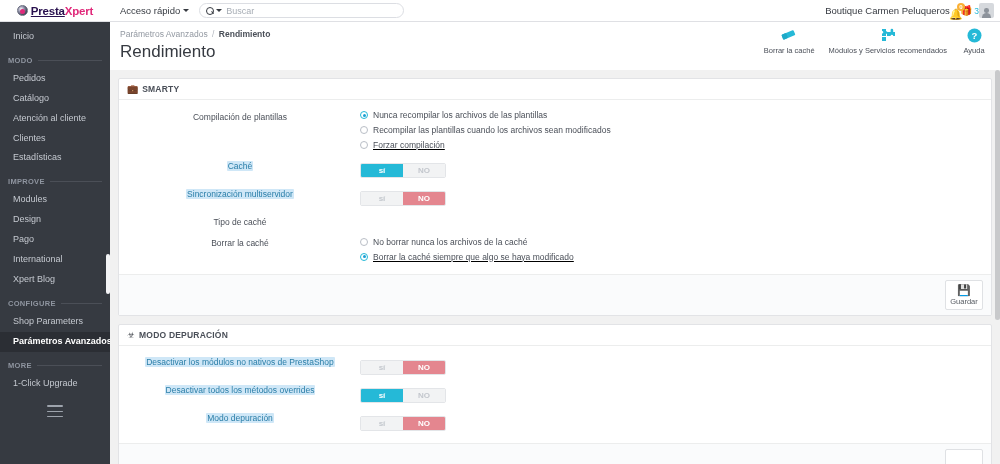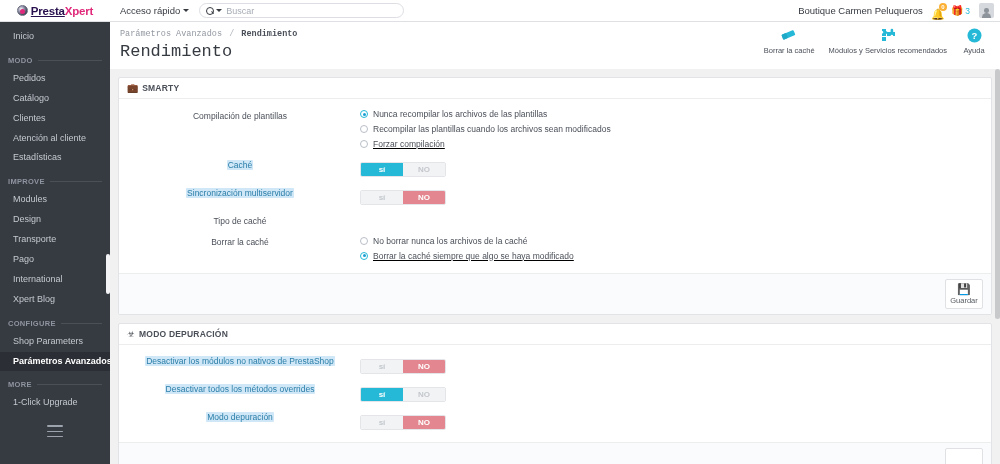--- a/index.html
+++ b/index.html
@@ -55,21 +55,21 @@
     content: ""; position: absolute; left: 5.2px; top: 5.2px; width: 3px; height: 1.2px;
     background: #363a41; transform: rotate(45deg);
   }
   .search-input {
     border: none; outline: none; font-size: 9px; color: #9aa0a8;
     font-family: "Liberation Sans", sans-serif; flex: 1; background: transparent;
   }
   .search-input::placeholder { color: #a7adb5; }
 
   .topbar-right {
-    margin-left: auto; display: flex; align-items: center; gap: 9px; padding-right: 6px;
+    margin-left: auto; display: flex; align-items: center; padding-right: 6px;
   }
   .shop-name { font-size: 9.5px; color: #363a41; white-space: nowrap; }
   .bell { position: relative; width: 11px; height: 13px; }
   .bell-glyph { font-size: 11px; color: #6c7179; line-height: 13px; }
   .bell-badge {
     position: absolute; top: -1px; right: -4px; min-width: 8px; height: 8px;
     border-radius: 50%; background: #fbb034; color: #fff; font-size: 6px;
     line-height: 8px; text-align: center; font-weight: bold;
   }
   .gift-wrap { display: flex; align-items: center; gap: 1px; }
@@ -122,21 +122,21 @@
   .sidebar-scroll-thumb {
     position: absolute; right: 0; top: 232px; width: 4px; height: 40px;
     background: #f4f4f6; border-radius: 2px;
   }
 
   
   .content {
     flex: 1 1 auto; background: #fff; display: flex; flex-direction: column;
     min-width: 0; position: relative;
   }
-  .page-head { padding: 7px 0 0 10px; background: #fff; font-family: Liberation Mono, monospace; }
+  .page-head { padding: 7px 0 0 10px; background: #fff; }
   .breadcrumb { font-size: 8.5px; color: #9298a1; margin-bottom: 3px; }
   .breadcrumb .crumb-parent { color: #9298a1; }
   .breadcrumb .crumb-sep { color: #b2b7bf; margin: 0 2px; }
   .breadcrumb .crumb-current { color: #4a4f58; font-weight: bold; }
   .page-title { font-size: 17px; color: #363a41; font-weight: normal; padding-bottom: 8px; }
 
   .header-actions {
     position: absolute; right: 6px; top: 5px; display: flex; align-items: flex-start; gap: 0;
   }
   .hdr-action {
@@ -268,30 +268,29 @@
 
     <div class="sidebar">
       <div id="nav-list">
           <div class="nav-item">Inicio</div>
           <div class="nav-section">
             <span class="nav-section-label">MODO</span>
             <span class="nav-section-rule"></span>
           </div>
           <div class="nav-item">Pedidos</div>
           <div class="nav-item">Catálogo</div>
+          <div class="nav-item">Atención al cliente</div>
           <div class="nav-item">Clientes</div>
-          <div class="nav-item">Atención al cliente</div>
           <div class="nav-item">Estadísticas</div>
           <div class="nav-section">
             <span class="nav-section-label">IMPROVE</span>
             <span class="nav-section-rule"></span>
           </div>
           <div class="nav-item">Modules</div>
           <div class="nav-item">Design</div>
-          <div class="nav-item">Transporte</div>
           <div class="nav-item">Pago</div>
           <div class="nav-item">International</div>
           <div class="nav-item">Xpert Blog</div>
           <div class="nav-section">
             <span class="nav-section-label">CONFIGURE</span>
             <span class="nav-section-rule"></span>
           </div>
           <div class="nav-item">Shop Parameters</div>
           <div class="nav-item active">Parámetros Avanzados</div>
           <div class="nav-section">

